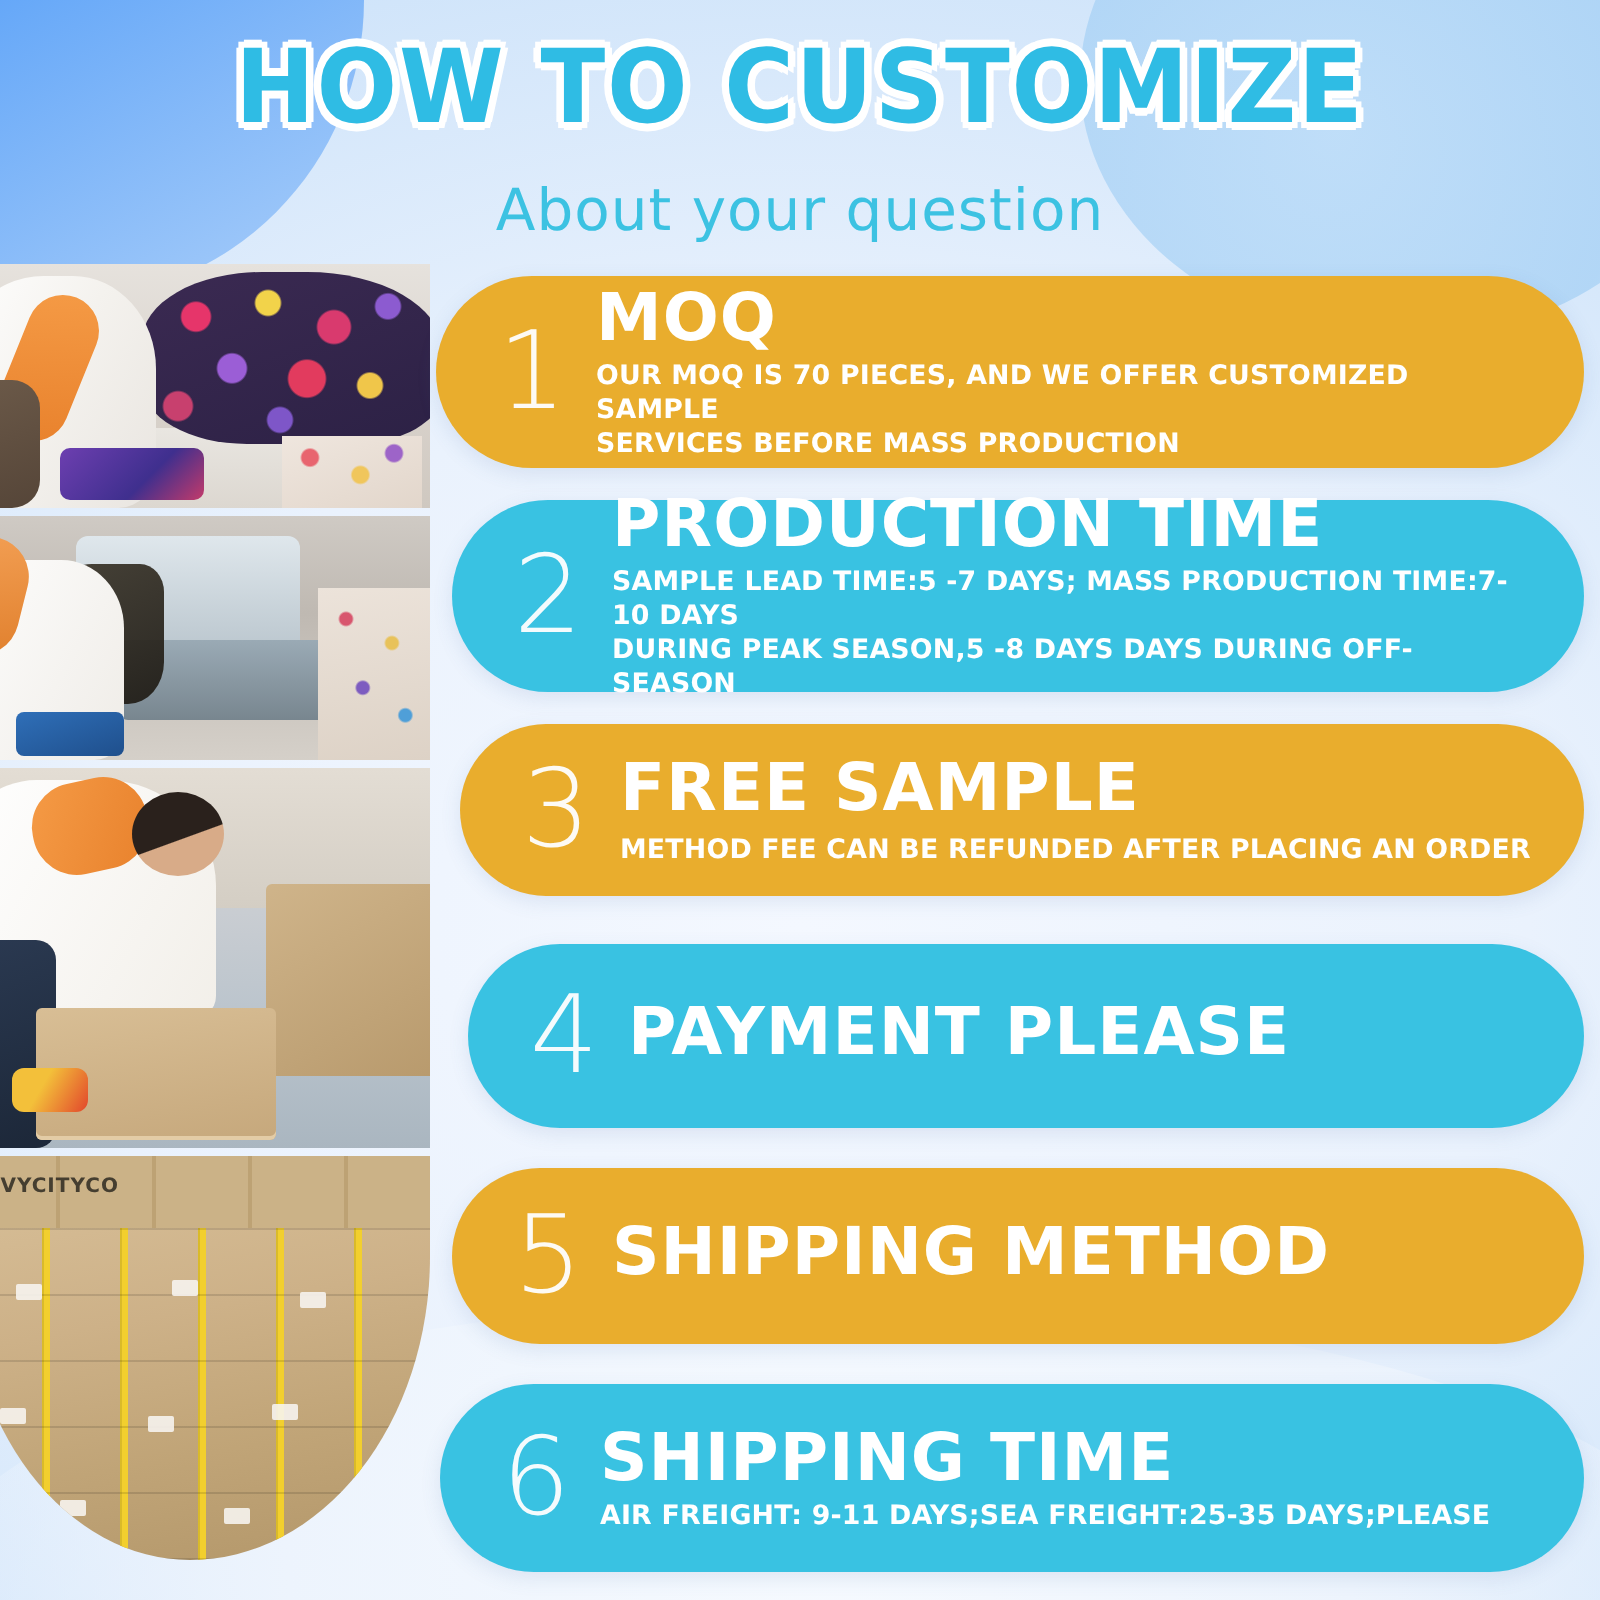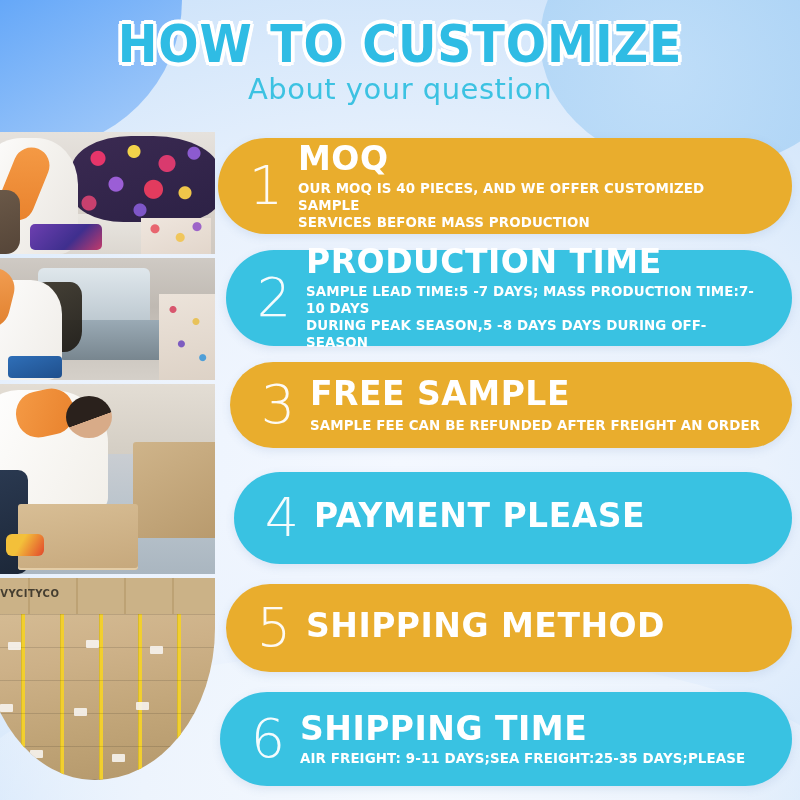--- a/index.html
+++ b/index.html
@@ -34,21 +34,21 @@
     font-family:"DejaVu Sans", sans-serif;
     font-size:51px;font-weight:bold;letter-spacing:1px;
     color:#2fbce4;line-height:1.05;
     transform:scaleX(.93);
     text-shadow:
       -3px 0 0 #fff, 3px 0 0 #fff, 0 -3px 0 #fff, 0 3px 0 #fff,
       -3px -3px 0 #fff, 3px -3px 0 #fff, -3px 3px 0 #fff, 3px 3px 0 #fff,
       -4px 0 0 #fff, 4px 0 0 #fff, 0 4px 0 #fff, 0 -4px 0 #fff;
   }
   .subtitle{
-    margin-top:0;font-size:29px;color:#3cc2e2;font-weight:400;letter-spacing:.5px;
+    margin-top:16px;font-size:29px;color:#3cc2e2;font-weight:400;letter-spacing:.5px;
     font-family:"DejaVu Sans", sans-serif;
   }
   
   .photo-col{
     position:absolute;left:0;top:132px;width:215px;height:648px;z-index:5;
   }
   .photo-mask{
     position:absolute;left:-18px;top:0;width:233px;height:648px;
     border-bottom-left-radius:160px 210px;
     border-bottom-right-radius:170px 215px;
@@ -243,39 +243,39 @@
 
     </div>
   </div>
 
   <div class="rows">
 
     <div class="row orange r1">
       <div class="num">1</div>
       <div class="rowtext">
         <div class="rowtitle">MOQ</div>
-        <div class="rowbody">OUR MOQ IS 40 PIECES, AND WE  OFFER CUSTOMIZED SAMPLE</div>
+        <div class="rowbody">OUR MOQ IS 70 PIECES, AND WE  OFFER CUSTOMIZED SAMPLE</div>
         <div class="rowbody">SERVICES BEFORE MASS PRODUCTION</div>
       </div>
     </div>
 
     <div class="row cyan r2">
       <div class="num">2</div>
       <div class="rowtext">
         <div class="rowtitle">PRODUCTION TIME</div>
         <div class="rowbody">SAMPLE LEAD TIME:5 -7 DAYS; MASS PRODUCTION TIME:7-10 DAYS</div>
         <div class="rowbody">DURING PEAK SEASON,5 -8 DAYS DAYS DURING OFF-SEASON</div>
       </div>
     </div>
 
     <div class="row orange r3">
       <div class="num">3</div>
       <div class="rowtext">
         <div class="rowtitle">FREE SAMPLE</div>
-        <div class="rowbody">SAMPLE FEE CAN BE REFUNDED AFTER FREIGHT AN ORDER</div>
+        <div class="rowbody">METHOD FEE CAN BE REFUNDED AFTER PLACING AN ORDER</div>
       </div>
     </div>
 
     <div class="row cyan r4">
       <div class="num">4</div>
       <div class="rowtext">
         <div class="rowtitle">PAYMENT PLEASE</div>
       </div>
     </div>
 

